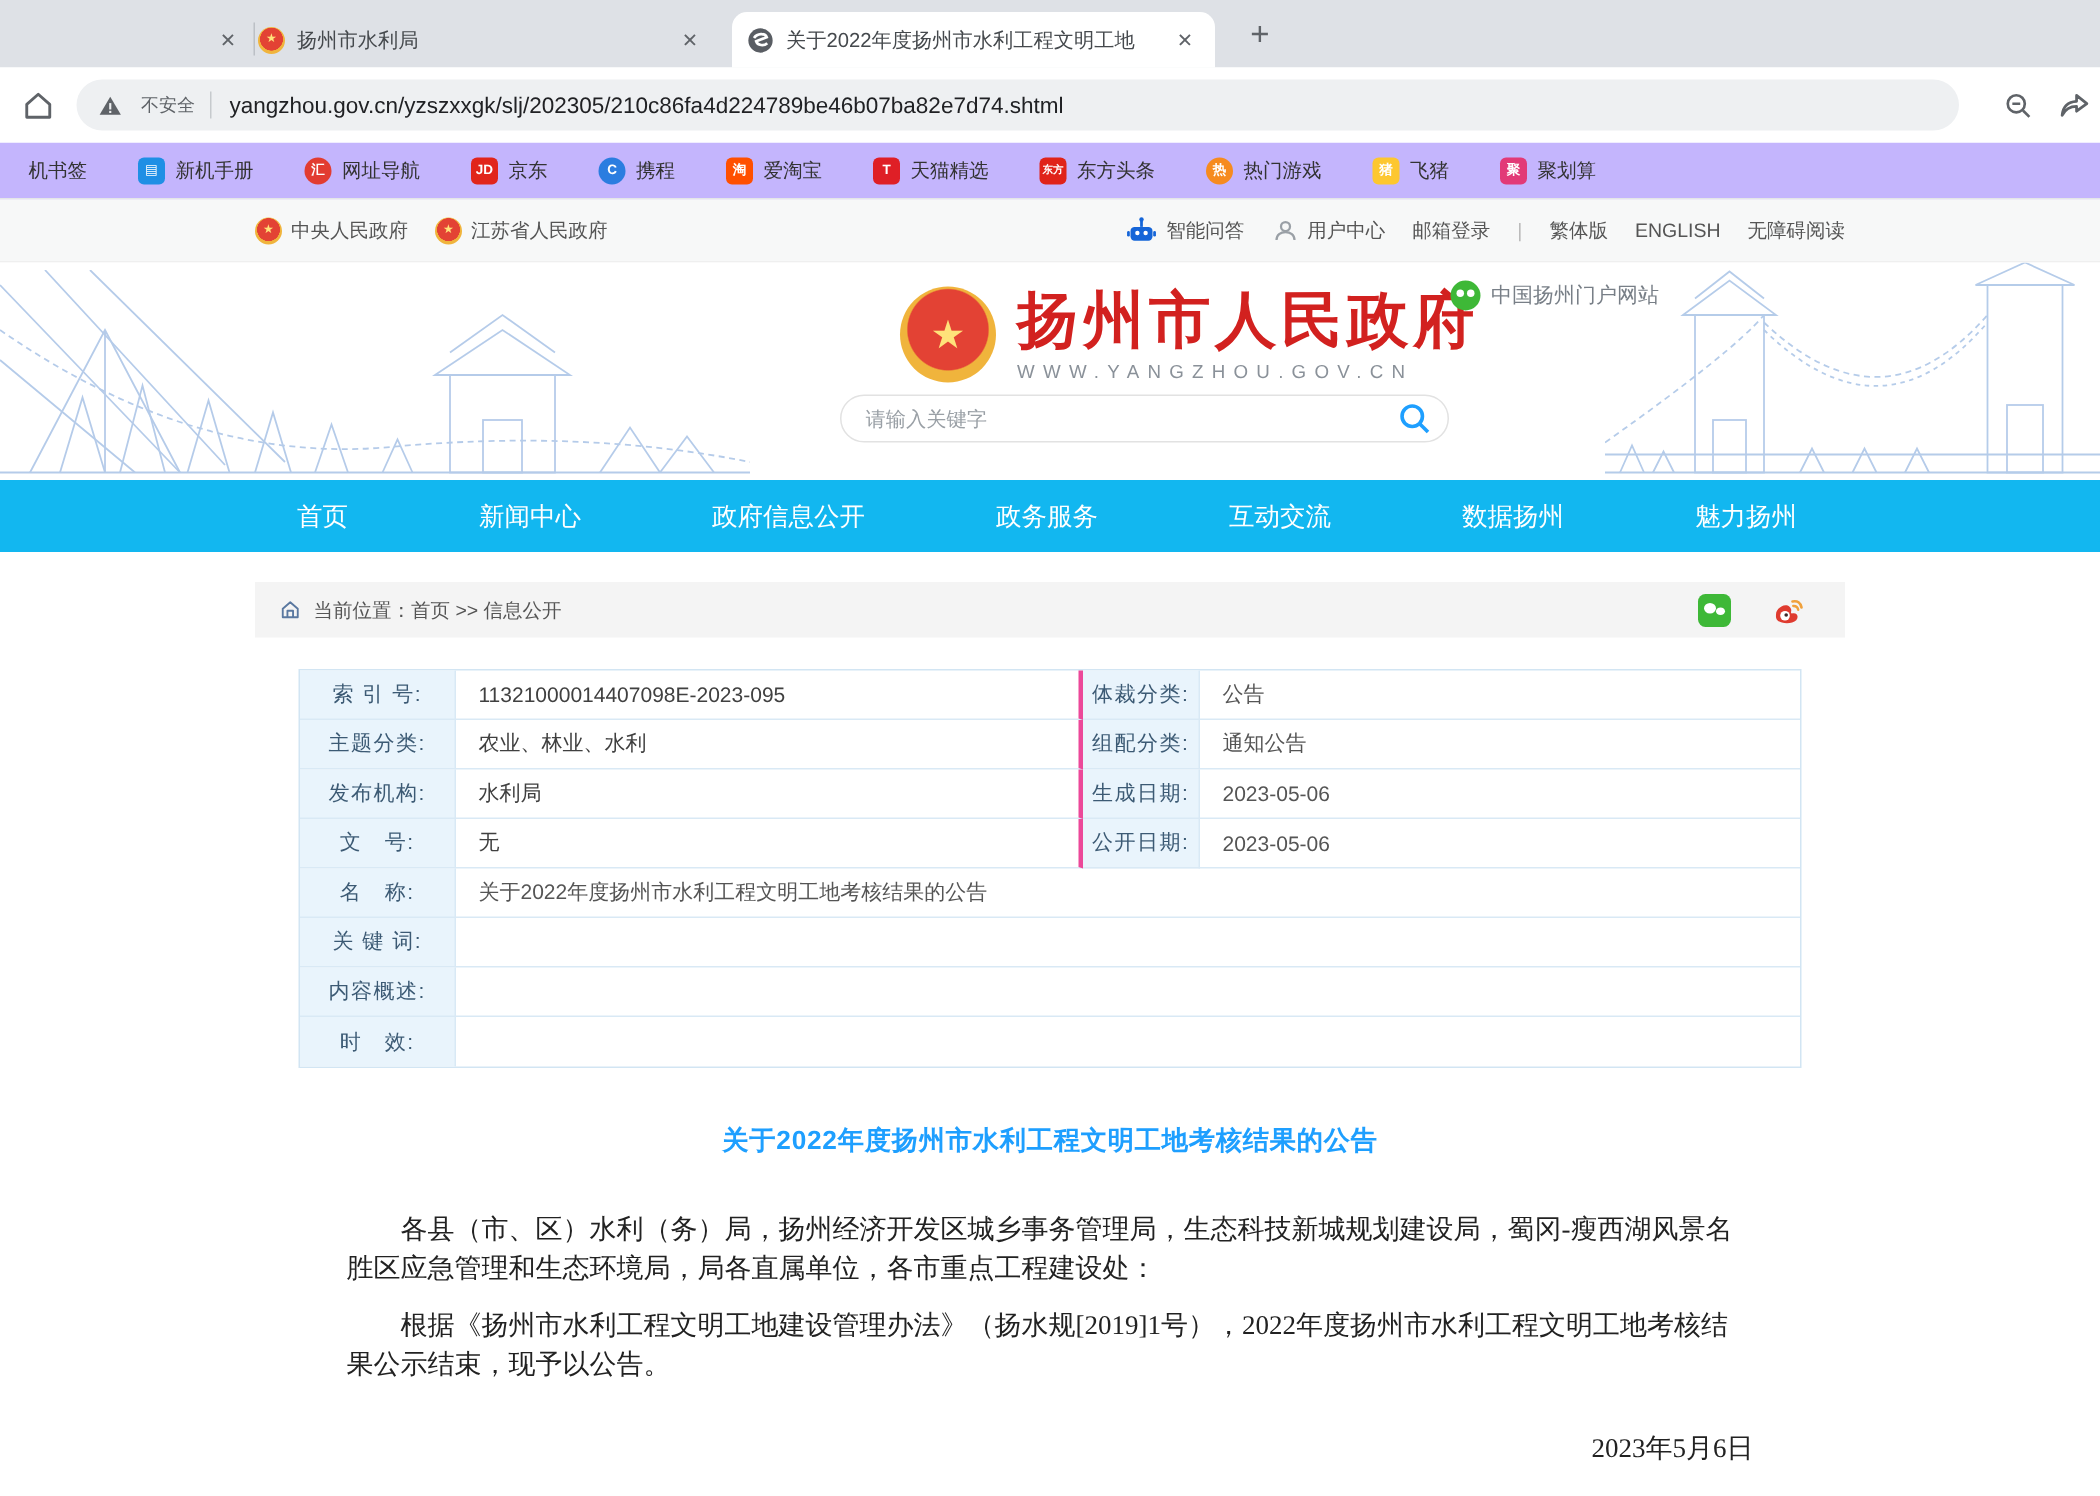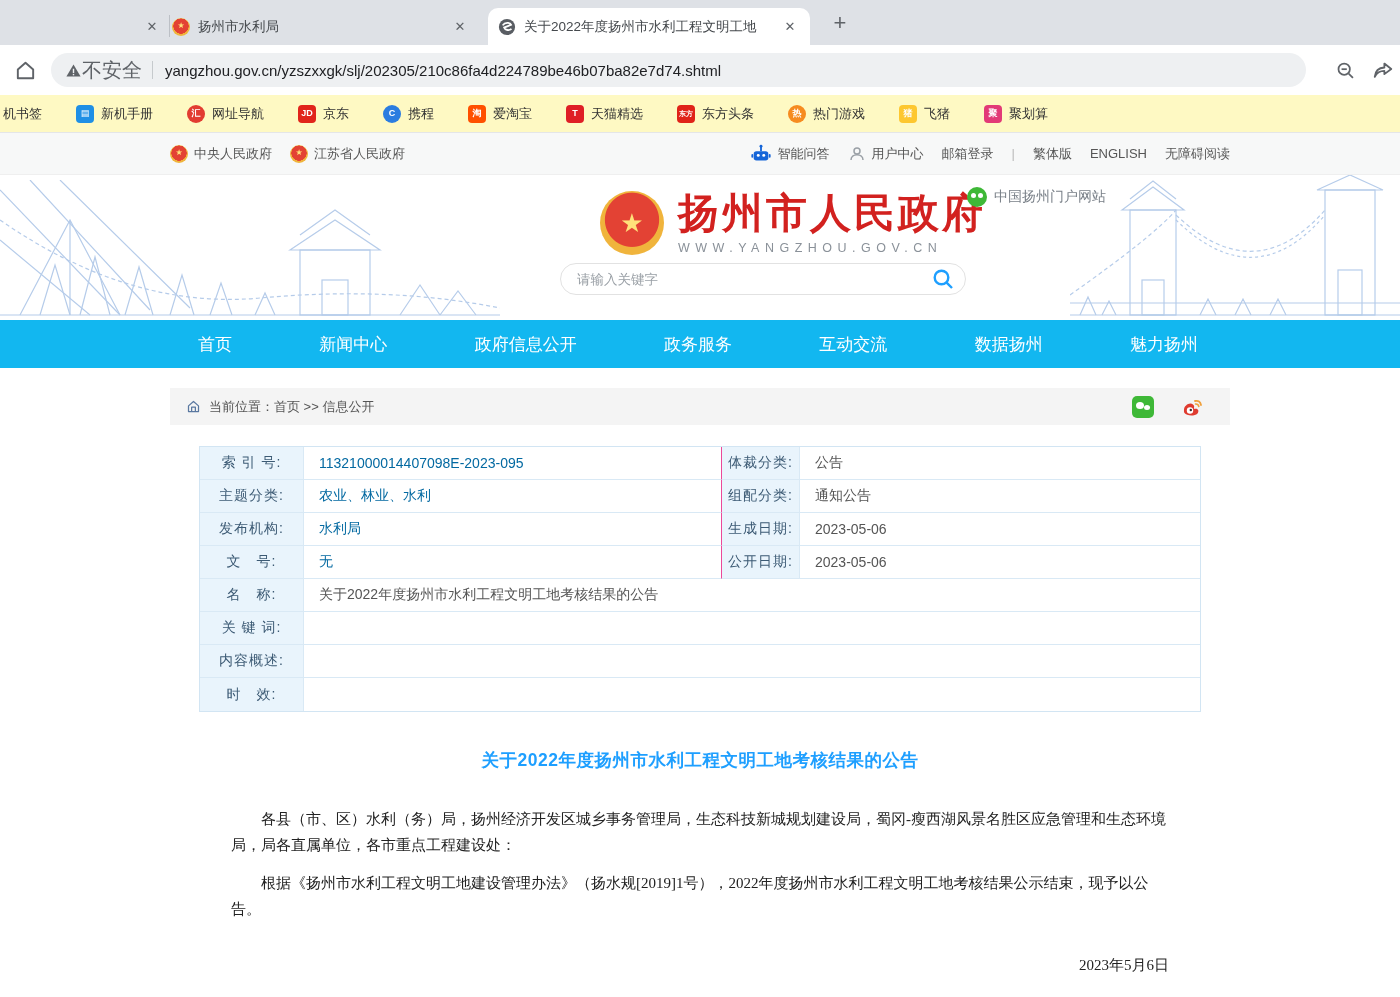--- a/index.html
+++ b/index.html
@@ -21,26 +21,26 @@
   .newtab { position:absolute; left:826px; top:9px; width:28px; height:28px; display:flex; align-items:center; justify-content:center; font-size:22px; color:#5f6368; border-radius:50%; cursor:pointer; }
 
   .emblem { width:18px; height:18px; border-radius:50%; background:radial-gradient(circle at 50% 45%, #e34234 0 56%, #f0b43c 58% 100%); display:inline-flex; align-items:center; justify-content:center; flex:none; }
   .emblem::after { content:"★"; color:#ffe27a; font-size:8px; line-height:1; margin-top:-1px; }
   .emblem.big { width:64px; height:64px; }
   .emblem.big::after { font-size:26px; }
 
   .addressbar { position:relative; height:50px; background:#fff; display:flex; align-items:center; padding:0 14px; }
   .home-btn { flex:none; margin-right:14px; display:flex; cursor:pointer; }
   .urlpill { width:1255px; height:34px; background:#eef0f2; border-radius:17px; display:flex; align-items:center; padding:0 14px; }
-  .sec-label { color:#5f6368; font-size:20px; margin:0 10px 0 0; }
+  .sec-label { color:#5f6368; font-size:12px; margin:0 10px 0 12px; }
   .url-divider { width:1px; height:18px; background:#c6cacd; margin-right:12px; }
   .url-text { font-size:15px; color:#202124; white-space:nowrap; overflow:hidden; }
   .addr-icons { position:absolute; right:6px; display:flex; gap:16px; align-items:center; }
 
-  .bookmarksbar { height:38px; background:#fef9c3; border-bottom:1px solid #e4e6e8; display:flex; align-items:center; padding-left:3px; overflow:hidden; }
+  .bookmarksbar { height:38px; background:#c4b5fd; border-bottom:1px solid #e4e6e8; display:flex; align-items:center; padding-left:19px; overflow:hidden; }
   .bm { display:flex; align-items:center; margin-right:34px; cursor:pointer; flex:none; }
   .bm-icon { width:18px; height:18px; border-radius:4px; color:#fff; font-weight:bold; font-size:9px; display:flex; align-items:center; justify-content:center; margin-right:7px; line-height:1; overflow:hidden; }
   .bm-icon.round { border-radius:50%; }
   .bm-icon.two { font-size:7px; }
   .bm-label { font-size:13px; color:#333; white-space:nowrap; }
 
   
   .utilitybar { height:42px; background:#f7f8f8; border-bottom:1px solid #efefef; }
   .utl-inner { width:1060px; margin:0 auto; height:100%; display:flex; align-items:center; justify-content:space-between; font-size:13px; color:#555; }
   .utl-left, .utl-right { display:flex; align-items:center; gap:18px; }
@@ -65,28 +65,28 @@
 
   .breadcrumb { width:1060px; margin:20px auto 0; height:37px; background:#f4f4f4; display:flex; align-items:center; padding:0 16px; }
   .bc-text { font-size:13px; color:#555; margin-left:8px; }
   .bc-icons { margin-left:auto; display:flex; align-items:center; gap:26px; margin-right:10px; }
   .wx-icon { width:22px; height:22px; border-radius:5px; background:#3eb837; position:relative; cursor:pointer; }
   .wx-icon::after { content:""; position:absolute; left:4px; top:6px; width:8px; height:7px; border-radius:50%; background:#fff; box-shadow:7px 2px 0 -1px #fff; }
 
   .meta-table { width:1002px; margin:21px auto 0; border:1px solid #d2e5f3; display:grid; grid-template-columns:104px 418px 78px 400px; grid-auto-rows:33px; font-size:14px; }
   .mc { display:flex; align-items:center; border-bottom:1px solid #d9e9f5; }
   .ml { background:#e9f4fc; color:#3c5a74; justify-content:center; border-right:1px solid #d9e9f5; letter-spacing:1px; }
-  .mv { color:#0369a1; padding-left:15px; border-right:1px solid #ec4899; }
+  .mv { color:#404040; padding-left:15px; border-right:3px solid #ec4899; }
   .mv2 { color:#555; padding-left:15px; }
   .mspan { grid-column:2 / 5; color:#555; padding-left:15px; }
   .nb { border-bottom:none; }
 
   .article { width:1002px; margin:0 auto; }
   .article-title { margin-top:36px; text-align:center; font-size:17.5px; font-weight:bold; letter-spacing:.5px; }
-  .article-body { margin-top:34px; padding:0 32px; font-family:"Liberation Serif","DejaVu Serif",serif; font-size:15px; color:#222; line-height:26px; }
+  .article-body { margin-top:34px; padding:0 32px; font-family:"Liberation Serif","DejaVu Serif",serif; font-size:18px; color:#222; line-height:26px; }
   .article-body p { text-indent:2em; }
   .p2 { margin-top:12px; }
   .art-date { text-align:right; margin-top:30px; }
 </style>
 </head>
 <body>
 
 <div id="screen">
 
   <div class="tabbar">

